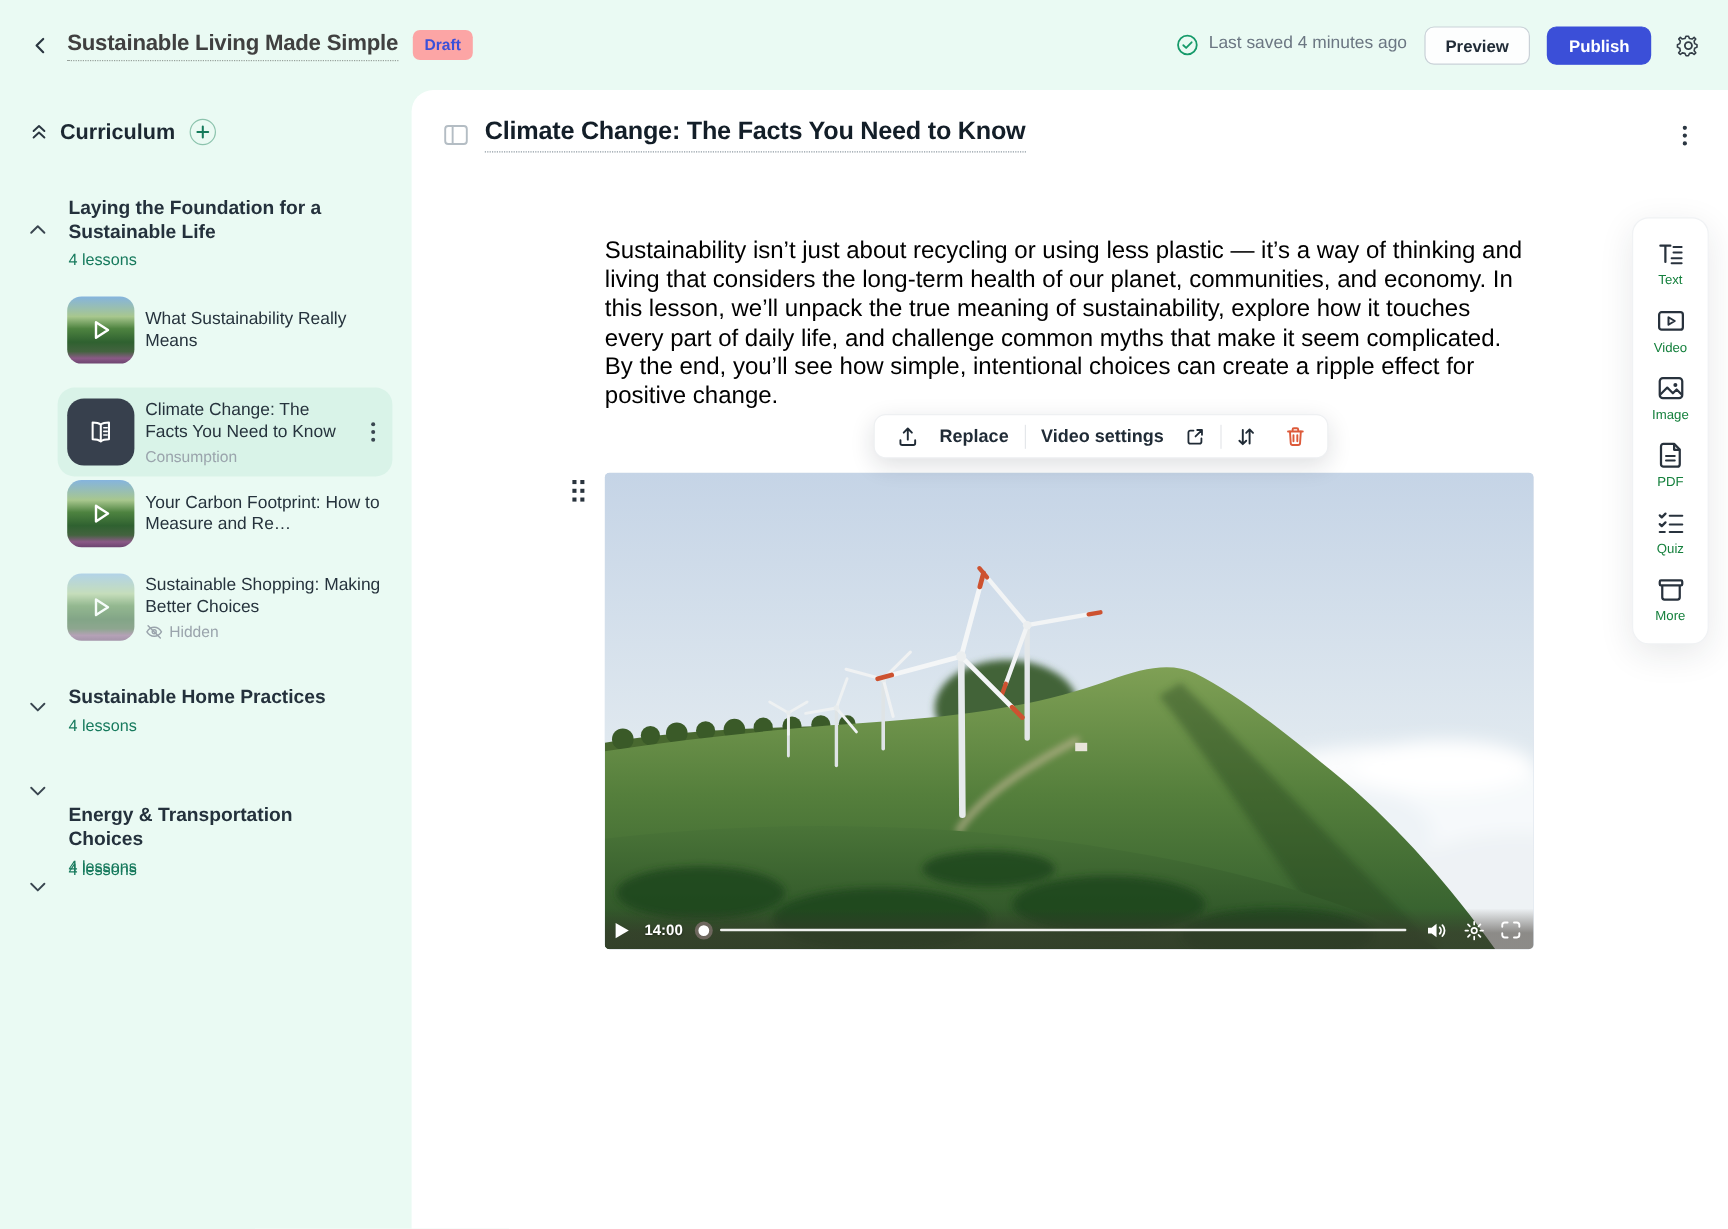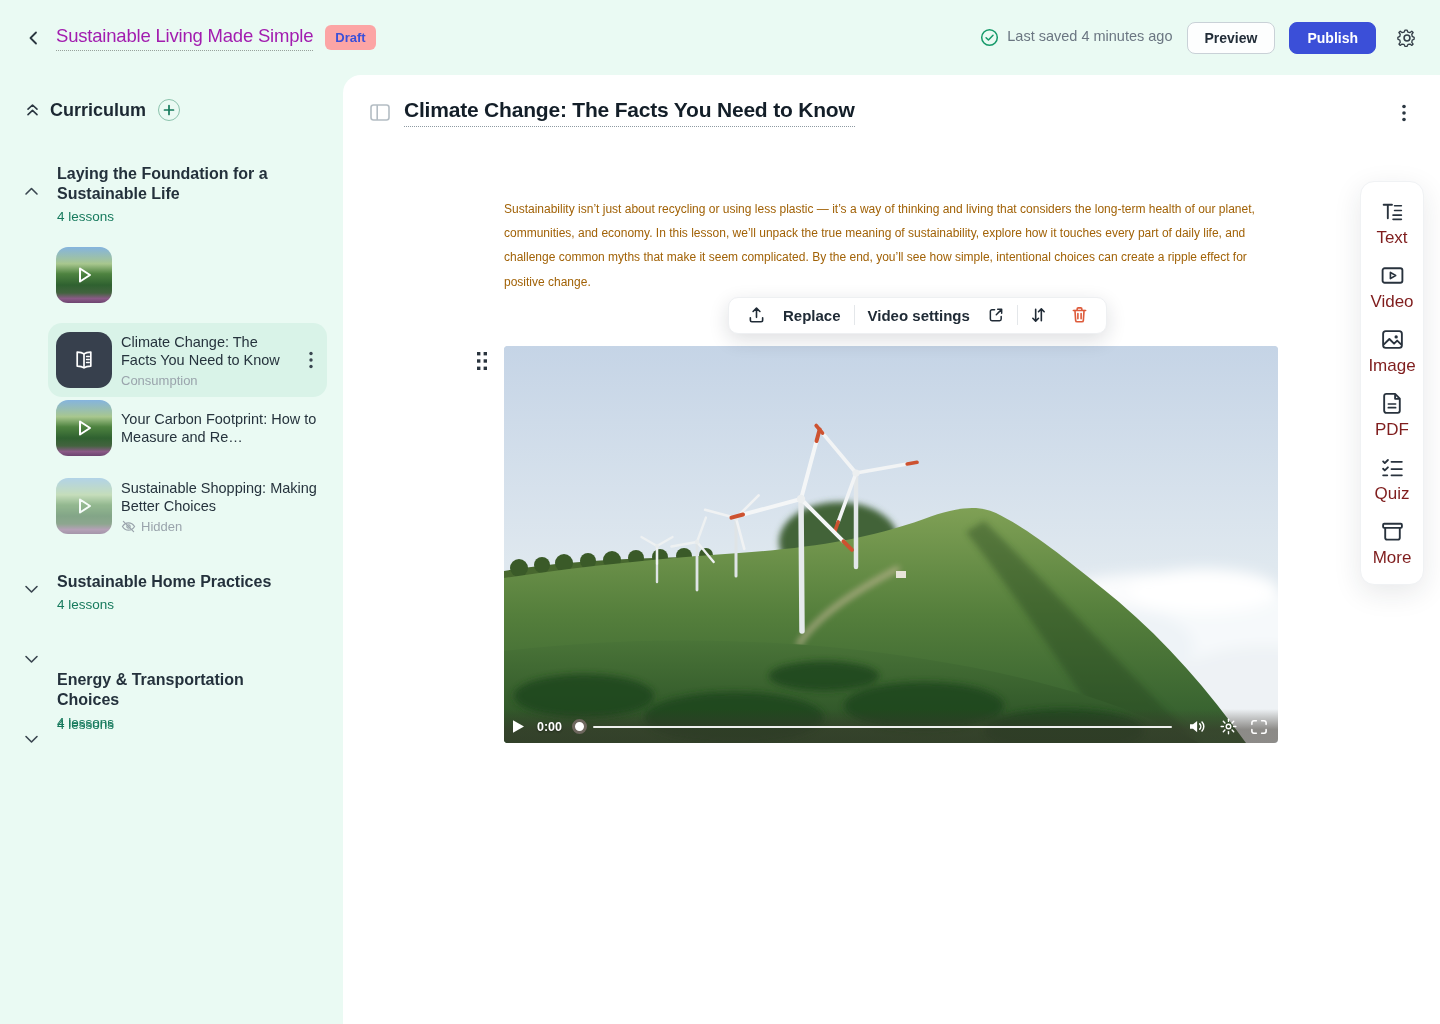--- a/index.html
+++ b/index.html
@@ -12,21 +12,21 @@
   }
   svg { display:block; }
 
   
   .topbar {
     position:absolute; top:0; left:0; width:1440px; height:75px;
     display:flex; align-items:center; padding:0 18px 0 20px;
   }
   .back-btn { width:28px; height:28px; display:flex; align-items:center; justify-content:center; cursor:pointer; }
   .course-title {
-    font-size:18.5px; font-weight:400; letter-spacing:-0.2px; color:#a21caf;
+    font-size:18.5px; font-weight:700; letter-spacing:-0.2px; color:#404040;
     margin-left:8px; border-bottom:1.5px dotted #97a19b; padding-bottom:3px; cursor:text;
   }
   .draft-badge {
     margin-left:12px; background:#fca5a5; color:#3b50d9; font-size:13px; font-weight:600;
     padding:5px 10px; border-radius:6px;
   }
   .topbar-right { margin-left:auto; display:flex; align-items:center; gap:14px; }
   .saved-wrap { display:flex; align-items:flex-start; gap:8px; color:#6b7682; font-size:14.5px; }
   .btn {
     font-family:inherit; font-size:14px; font-weight:600; border-radius:8px; cursor:pointer;
@@ -75,21 +75,21 @@
   }
   .lesson-header { position:absolute; top:23px; left:26px; right:24px; display:flex; align-items:center; }
   .panel-toggle { width:22px; height:22px; display:flex; align-items:center; justify-content:center; cursor:pointer; }
   .main-lesson-title {
     margin-left:13px; font-size:21px; font-weight:700; letter-spacing:-0.2px; color:#131e28;
     border-bottom:1.5px dotted #8e9aa2; padding-bottom:4px; cursor:text;
   }
   .header-kebab { margin-left:auto; width:24px; display:flex; justify-content:center; cursor:pointer; }
 
   .content-col { position:absolute; left:161px; top:122px; width:775px; }
-  .lesson-paragraph { font-size:12px; line-height:24.2px; color:#a16207; }
+  .lesson-paragraph { font-size:20px; line-height:24.2px; color:#000000; }
 
   .video-block { position:relative; margin-top:52px; }
   .drag-handle { position:absolute; left:-28px; top:5px; cursor:grab; }
   .video-toolbar {
     position:absolute; top:-49px; left:224px; z-index:5;
     background:#ffffff; border:1px solid #eef0f2; border-radius:10px;
     box-shadow:0 6px 20px rgba(20,30,40,.14);
     display:flex; align-items:center; height:37px; padding:0 6px;
   }
   .vt-btn {
@@ -114,21 +114,21 @@
 
   
   .tool-rail {
     position:absolute; left:1360px; top:181px; width:64px;
     background:#ffffff; border:1px solid #f0f2f4; border-radius:14px;
     box-shadow:0 8px 28px rgba(25,35,45,.10);
     display:flex; flex-direction:column; align-items:center; padding:17px 0 16px;
     gap:15px; z-index:6;
   }
   .tool-item { display:flex; flex-direction:column; align-items:center; gap:4px; cursor:pointer; width:100%; }
-  .tool-label { font-size:17px; font-weight:500; color:#7f1d1d; }
+  .tool-label { font-size:11px; font-weight:500; color:#15803d; }
 </style>
 </head>
 <body>
 
 <div class="topbar">
   <div class="back-btn">
     <svg width="16" height="16" viewBox="0 0 16 16">
         <polyline points="10,2.5 4.5,8 10,13.5" fill="none" stroke="#2a3640" stroke-width="1.8" stroke-linecap="round" stroke-linejoin="round"></polyline>
       </svg>
   </div>
@@ -183,20 +183,23 @@
     </div>
   </div>
 
   <div class="lesson-row" style="top:172px;">
     <div class="thumb">
       <span class="play-ov">
           <svg width="26" height="26" viewBox="0 0 26 26">
             <path d="M9 6.5 L19 13 L9 19.5 Z" fill="none" stroke="#ffffff" stroke-width="2" stroke-linejoin="round"></path>
           </svg>
         </span>
+    </div>
+    <div class="lesson-text">
+      <div class="lesson-title">What Sustainability Really Means</div>
     </div>
   </div>
 
   <div class="lesson-row selected" style="top:248px;">
     <div class="reading-tile">
       <svg width="26" height="26" viewBox="0 0 26 26">
         <path d="M13 6.8c-1.8-1.4-4-1.7-6.8-1.7v14c2.8 0 5 .3 6.8 1.7 1.8-1.4 4-1.7 6.8-1.7v-14c-2.8 0-5 .3-6.8 1.7z" fill="none" stroke="#ffffff" stroke-width="1.7" stroke-linejoin="round"></path>
         <path d="M13 6.8v14" stroke="#ffffff" stroke-width="1.7"></path>
         <path d="M15.5 9.5h2.8M15.5 12.5h2.8M15.5 15.5h2.8" stroke="#ffffff" stroke-width="1.3" stroke-linecap="round"></path>
       </svg>
@@ -487,21 +490,21 @@
             </g>
           </g>
         </svg>
 
         <div class="player-bar">
           <span>
             <svg width="13" height="15" viewBox="0 0 13 15">
                 <path d="M1 1.2 L12 7.5 L1 13.8 Z" fill="#ffffff"></path>
               </svg>
           </span>
-          <span class="pb-time">0:00</span>
+          <span class="pb-time">14:00</span>
           <span class="pb-knob"></span>
           <span class="pb-track"></span>
           <span class="pb-icons">
             <svg width="19" height="15" viewBox="0 0 20 16">
               <path d="M2 5.5h3.2L9.6 2v12L5.2 10.5H2Z" fill="#ffffff"></path>
               <path d="M12.4 5.2a4 4 0 0 1 0 5.6M14.8 3.2a7 7 0 0 1 0 9.6" fill="none" stroke="#ffffff" stroke-width="1.6" stroke-linecap="round"></path>
             </svg>
             <svg width="17" height="17" viewBox="0 0 18 18">
               <circle cx="9" cy="9" r="2.4" fill="none" stroke="#ffffff" stroke-width="1.5"></circle>
               <g stroke="#ffffff" stroke-width="1.5" stroke-linecap="round">

